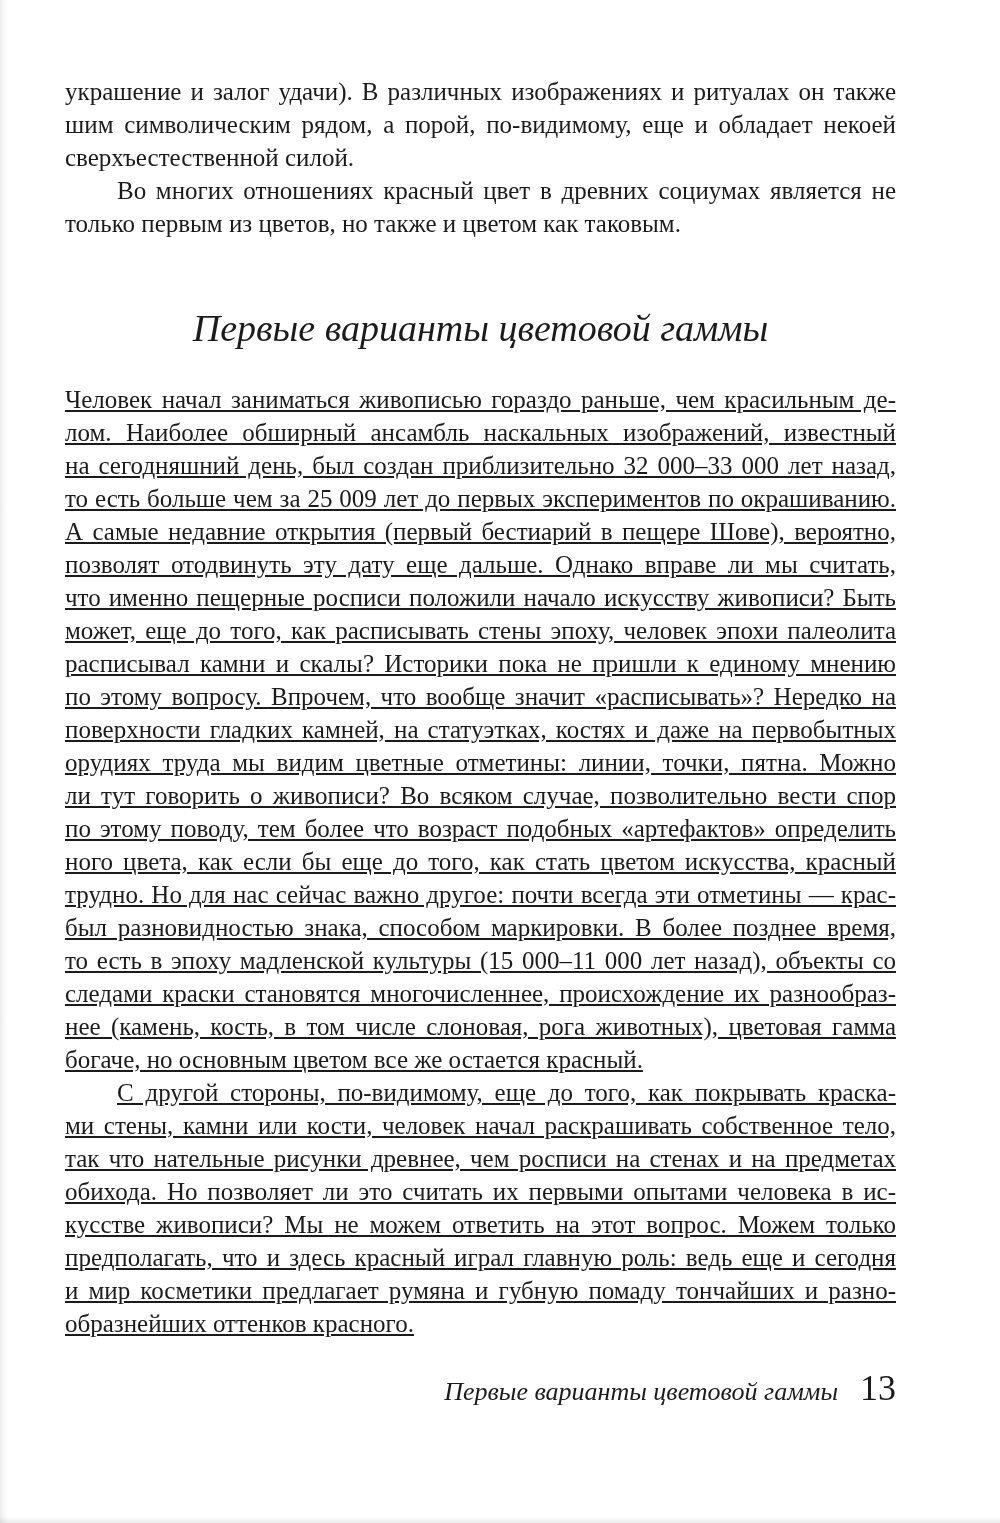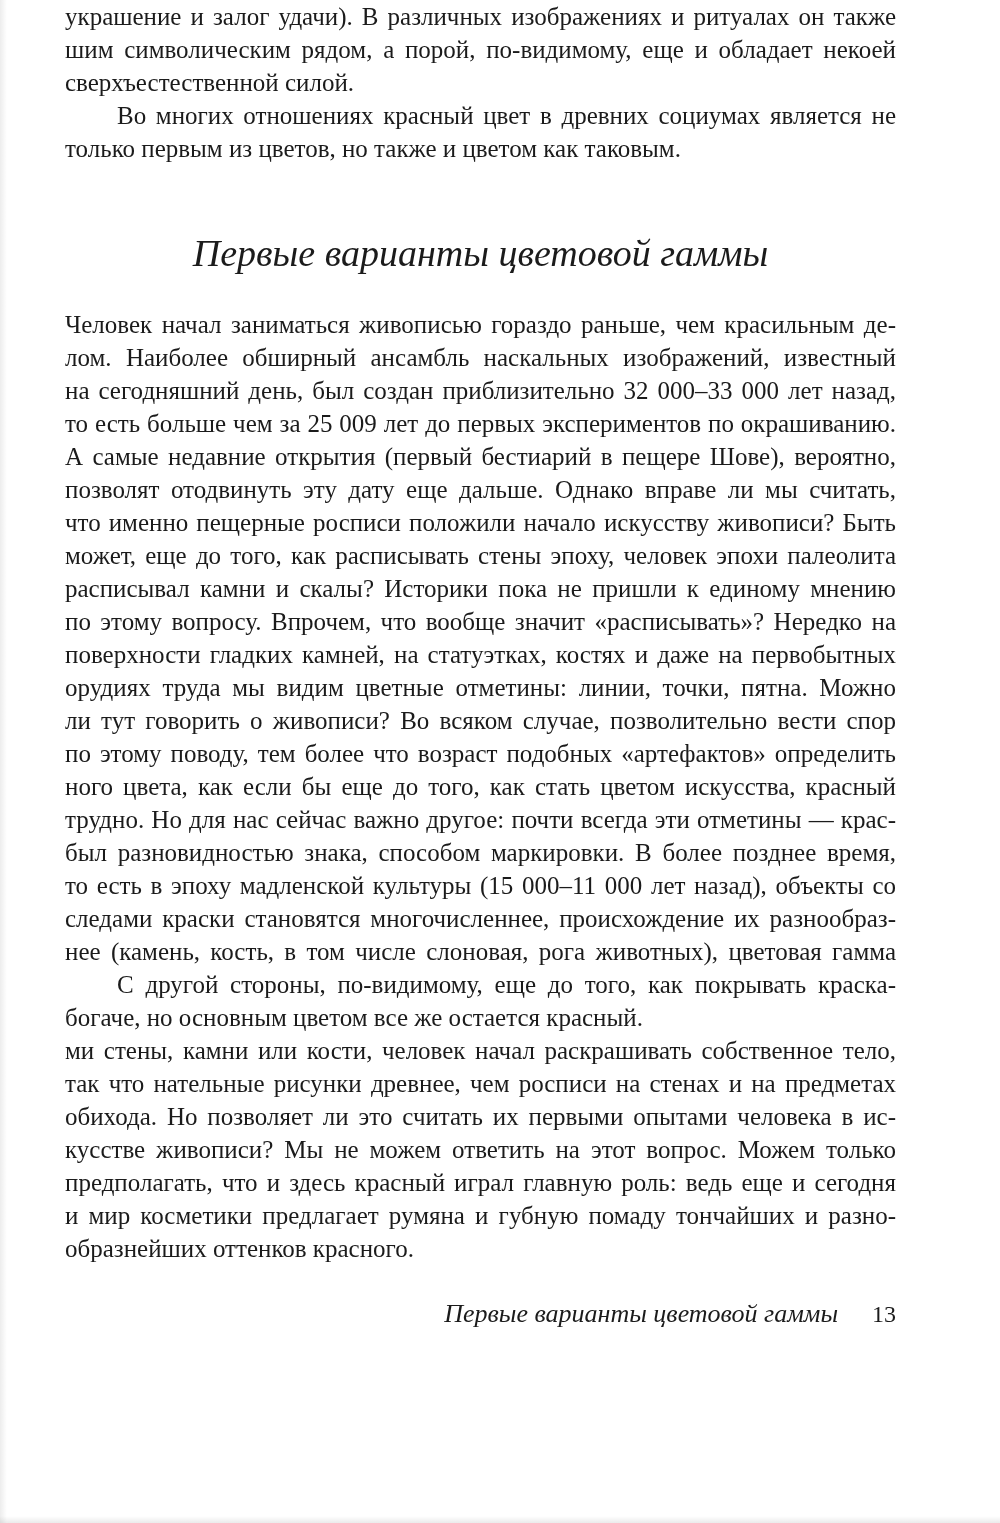--- a/index.html
+++ b/index.html
@@ -42,45 +42,47 @@
     text-align-last: justify;
     white-space: normal;
   }
   .line.last {
     text-align-last: left;
   }
   .line.indent {
     text-indent: 52px;
   }
   .top-block {
+    padding-top: 75px;
   }
   .section-heading {
     margin-top: 63px;
     font-style: italic;
     font-size: 38px;
     line-height: 50px;
     text-align: center;
     font-weight: normal;
   }
   .body-block {
     margin-top: 30px;
+    text-decoration: underline;
   }
   .running-footer {
     margin-top: 32px;
     text-align: right;
     line-height: 33px;
   }
   .footer-title {
     font-style: italic;
     font-size: 26px;
   }
   .footer-page-number {
     font-style: normal;
-    font-size: 24px;
-    margin-left: 34px;
+    font-size: 36px;
+    margin-left: 22px;
   }
 </style>
 </head>
 <body>
 
 <div class="page">
   <div class="scan-edge-left"></div>
   <div class="scan-edge-bottom"></div>
 
   <div class="text-block top-block">
@@ -107,22 +109,22 @@
       <div class="line">поверхности гладких камней, на статуэтках, костях и даже на первобытных</div>
       <div class="line">орудиях труда мы видим цветные отметины: линии, точки, пятна. Можно</div>
       <div class="line">ли тут говорить о живописи? Во всяком случае, позволительно вести спор</div>
       <div class="line">по этому поводу, тем более что возраст подобных «артефактов» определить</div>
       <div class="line">ного цвета, как если бы еще до того, как стать цветом искусства, красный</div>
       <div class="line">трудно. Но для нас сейчас важно другое: почти всегда эти отметины — крас-</div>
       <div class="line">был разновидностью знака, способом маркировки. В более позднее время,</div>
       <div class="line">то есть в эпоху мадленской культуры (15 000–11 000 лет назад), объекты со</div>
       <div class="line">следами краски становятся многочисленнее, происхождение их разнообраз-</div>
       <div class="line">нее (камень, кость, в том числе слоновая, рога животных), цветовая гамма</div>
+      <div class="line last">богаче, но основным цветом все же остается красный.</div>
       <div class="line indent">С другой стороны, по-видимому, еще до того, как покрывать краска-</div>
-      <div class="line last">богаче, но основным цветом все же остается красный.</div>
       <div class="line">ми стены, камни или кости, человек начал раскрашивать собственное тело,</div>
       <div class="line">так что нательные рисунки древнее, чем росписи на стенах и на предметах</div>
       <div class="line">обихода. Но позволяет ли это считать их первыми опытами человека в ис-</div>
       <div class="line">кусстве живописи? Мы не можем ответить на этот вопрос. Можем только</div>
       <div class="line">предполагать, что и здесь красный играл главную роль: ведь еще и сегодня</div>
       <div class="line">и мир косметики предлагает румяна и губную помаду тончайших и разно-</div>
       <div class="line last">образнейших оттенков красного.</div>
     </div>
 
   <div class="running-footer">

